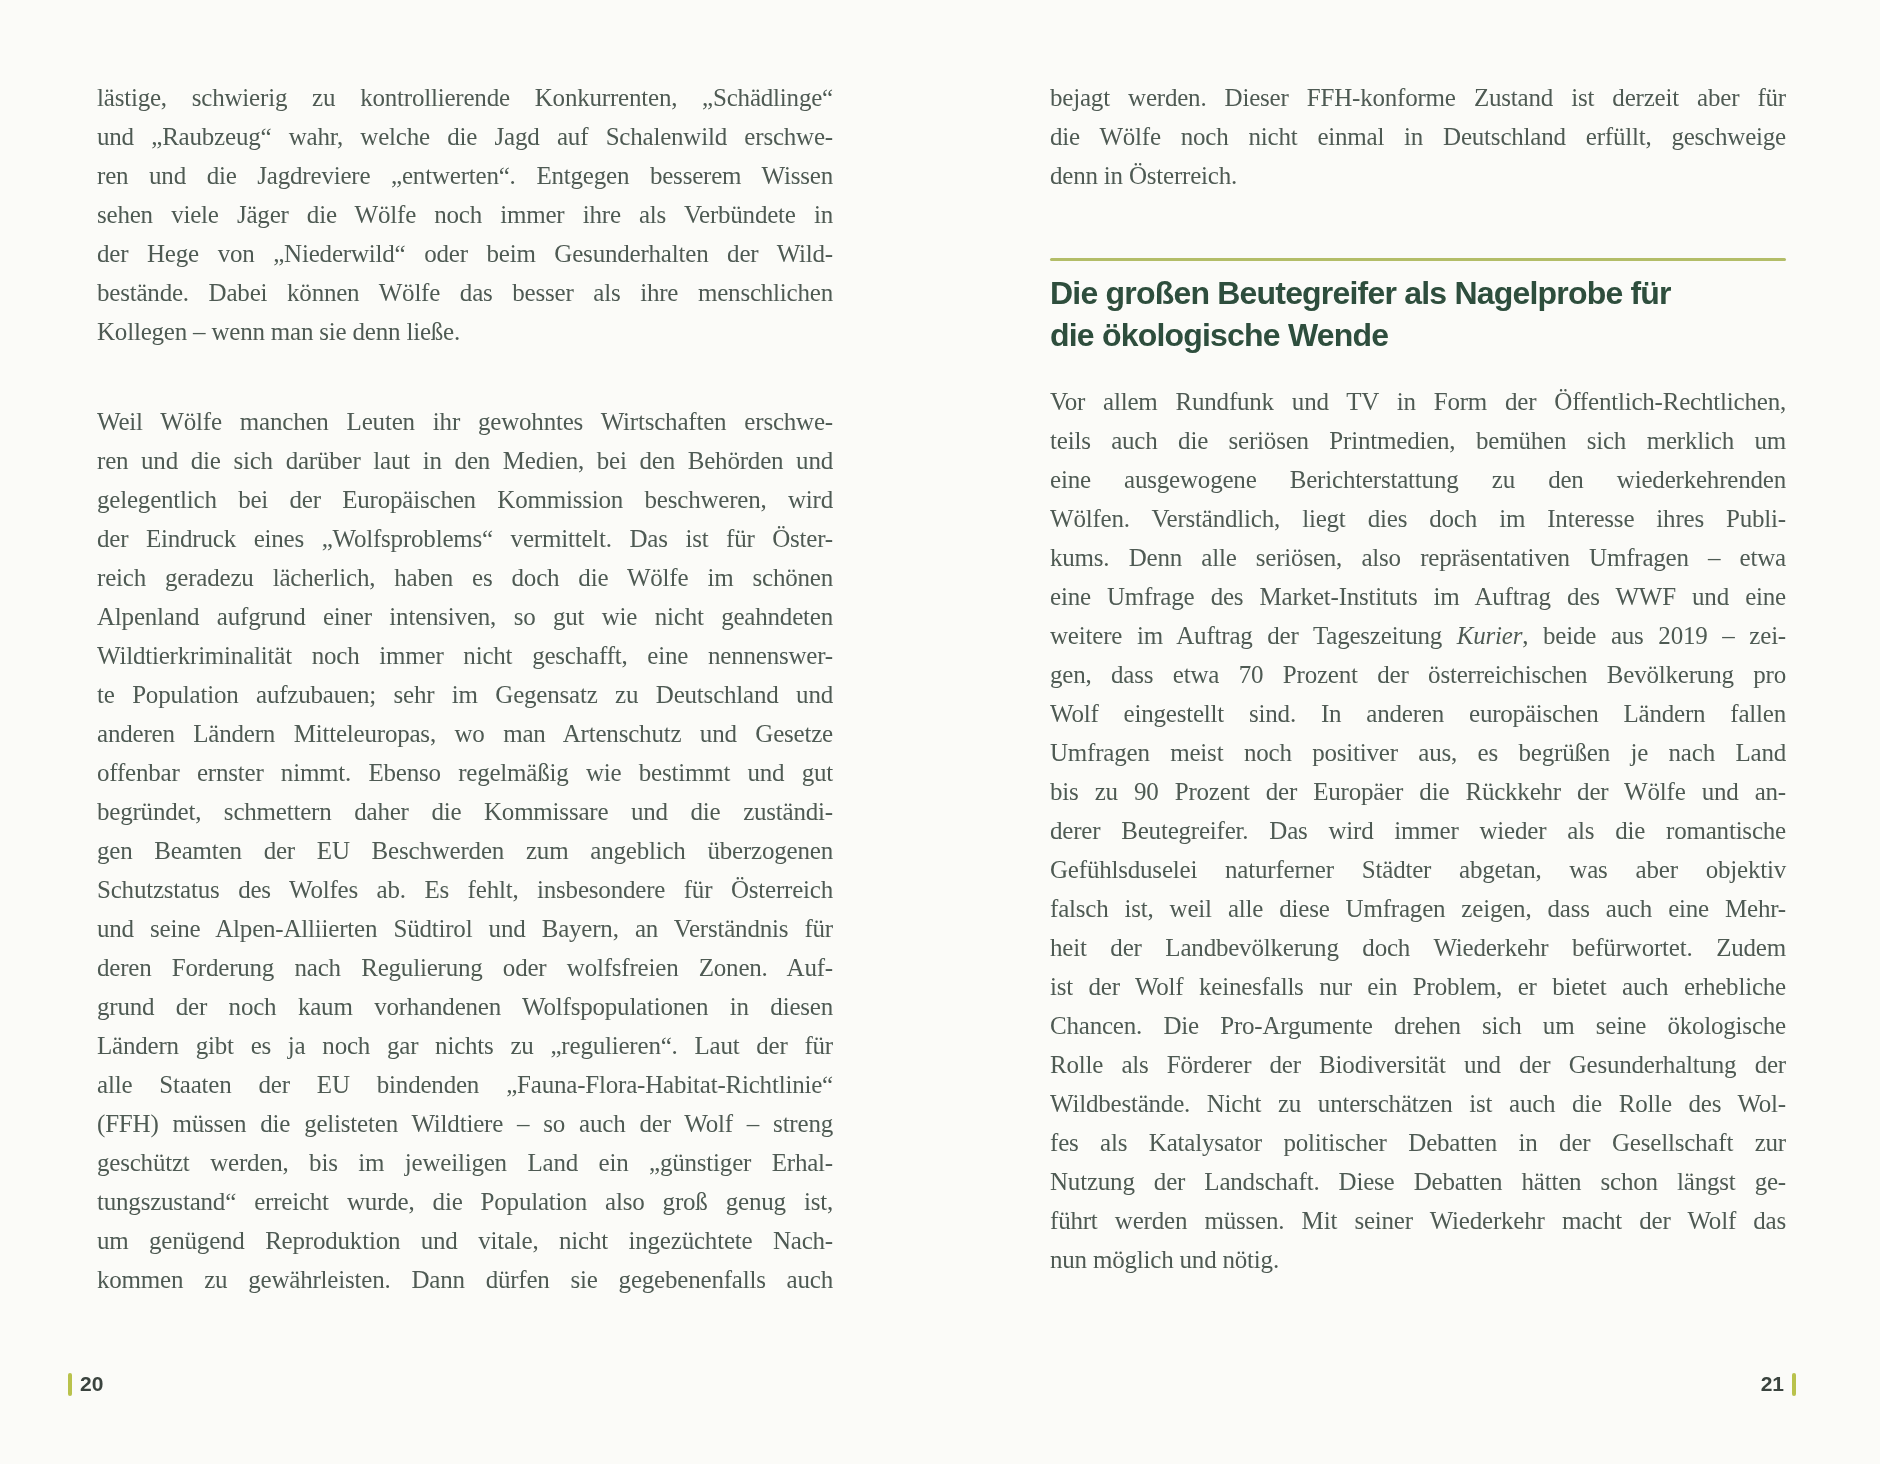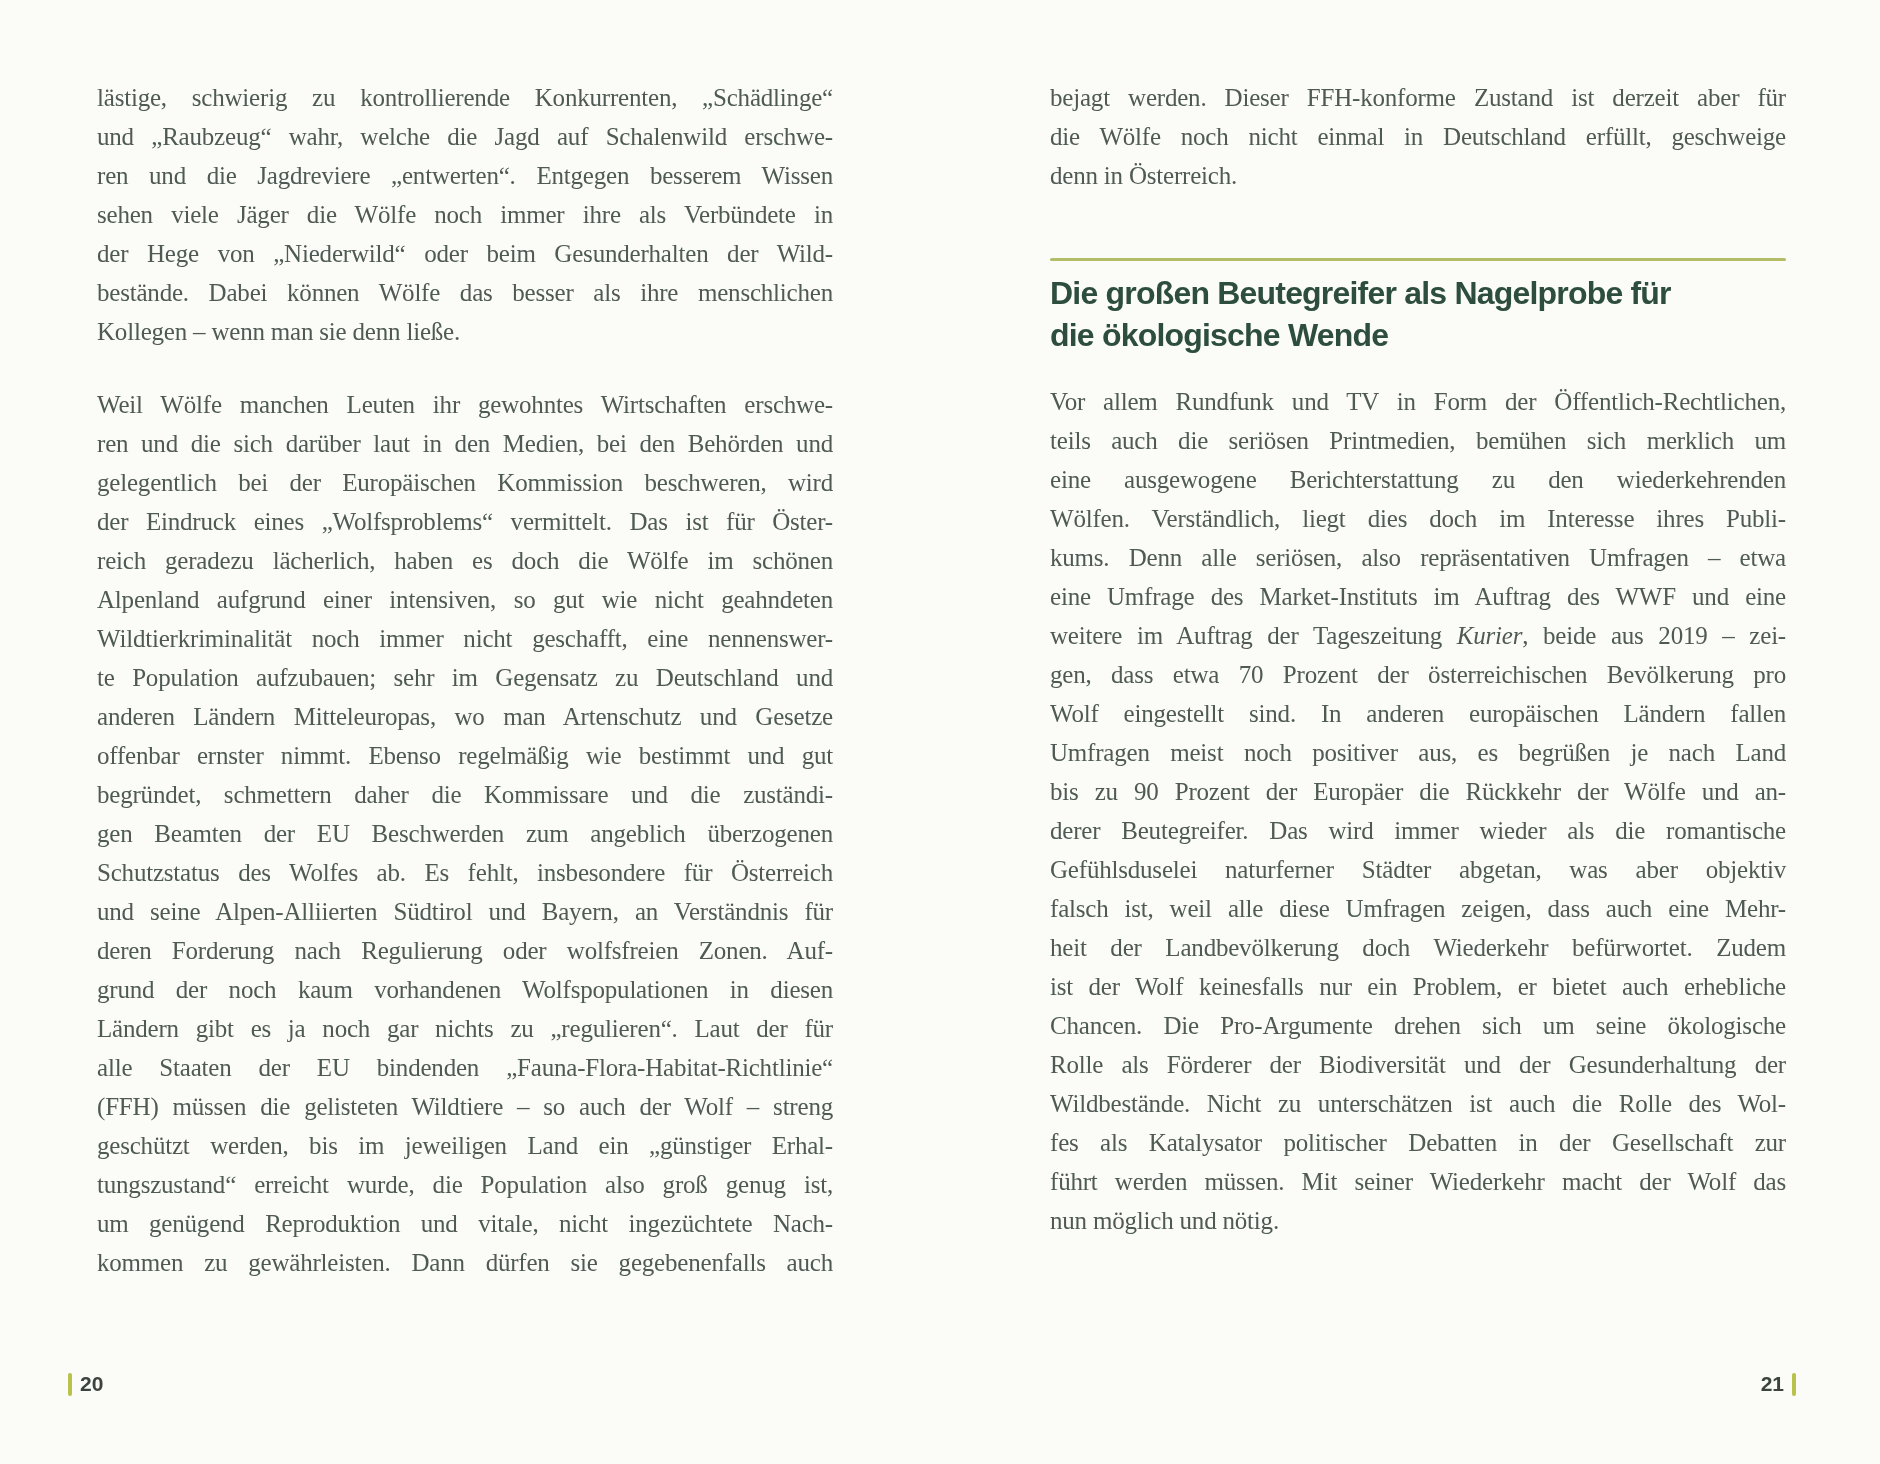--- a/index.html
+++ b/index.html
@@ -33,21 +33,21 @@
   .col-left  { left: 97px; }
   .col-right { left: 1050px; }
   .para .line {
     height: 39px;
     line-height: 39px;
     text-align: justify;
     text-align-last: justify;
     white-space: normal;
   }
   .para .line.flush { text-align-last: left; }
-  .para + .para { margin-top: 34px; }
+  .para + .para { margin-top: 51px; }
   .em { font-style: italic; }
   .rule {
     margin-top: 63px;
     width: 736px; height: 3px;
     background: var(--color-rule);
     border-radius: 2px;
   }
   .heading {
     margin-top: 11px;
     font-family: "Liberation Sans", "DejaVu Sans", sans-serif;
@@ -158,20 +158,21 @@
           <div class="line">bis zu 90 Prozent der Europäer die Rückkehr der Wölfe und an-</div>
           <div class="line">derer Beutegreifer. Das wird immer wieder als die romantische</div>
           <div class="line">Gefühlsduselei naturferner Städter abgetan, was aber objektiv</div>
           <div class="line">falsch ist, weil alle diese Umfragen zeigen, dass auch eine Mehr-</div>
           <div class="line">heit der Landbevölkerung doch Wiederkehr befürwortet. Zudem</div>
           <div class="line">ist der Wolf keinesfalls nur ein Problem, er bietet auch erhebliche</div>
           <div class="line">Chancen. Die Pro-Argumente drehen sich um seine ökologische</div>
           <div class="line">Rolle als Förderer der Biodiversität und der Gesunderhaltung der</div>
           <div class="line">Wildbestände. Nicht zu unterschätzen ist auch die Rolle des Wol-</div>
           <div class="line">fes als Katalysator politischer Debatten in der Gesellschaft zur</div>
+          <div class="line">Nutzung der Landschaft. Diese Debatten hätten schon längst ge-</div>
           <div class="line">führt werden müssen. Mit seiner Wiederkehr macht der Wolf das</div>
           <div class="line flush">nun möglich und nötig.</div>
         </div>
     </div>
     <footer class="pagenum pagenum-right">
       <span>21</span>
       <span class="marker-bar"></span>
     </footer>
   </section>
 

